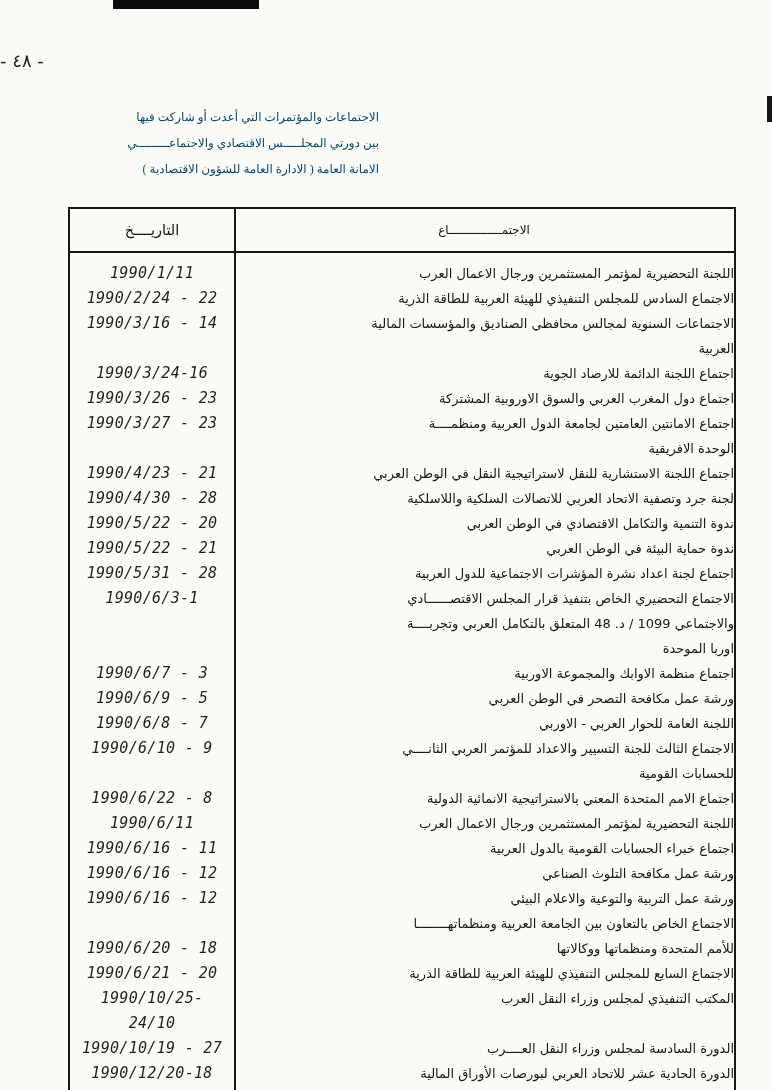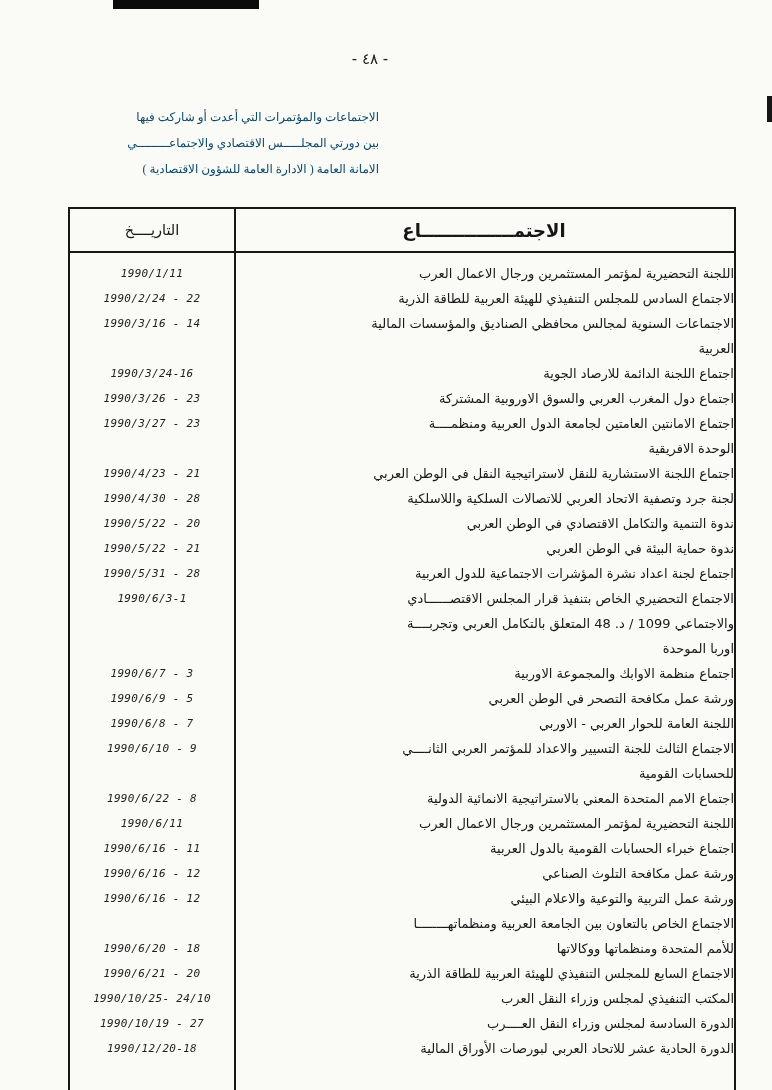--- a/index.html
+++ b/index.html
@@ -31,22 +31,21 @@
     width: 5px;
     height: 26px;
     background: #161616;
   }
   
   .page-number {
     position: absolute;
     top: 50px;
     left: 0;
     width: 740px;
-    text-align: center;
-    font-size: 15px;
+    font-size: 18px;
     letter-spacing: 2px;
     color: #222;
   }
   
   .doc-header {
     position: absolute;
     left: 113px;
     top: 104px;
     width: 266px;
     direction: rtl;
@@ -90,42 +89,41 @@
     direction: rtl;
     font-size: 14.5px;
     color: #161616;
   }
   .th-meeting {
     flex: 1;
     display: flex;
     align-items: center;
     justify-content: center;
     direction: rtl;
-    font-size: 18px;
+    font-size: 12px;
     color: #161616;
-    font-weight: bold;
   }
   .table-body {
     padding-top: 8px;
   }
   .row {
     display: flex;
     align-items: flex-start;
   }
   .row.valign-bottom {
     align-items: flex-end;
   }
   .cell-date {
     width: 164px;
     box-sizing: border-box;
     text-align: center;
     direction: ltr;
     font-family: "DejaVu Sans Mono", monospace;
     font-style: italic;
-    font-size: 11px;
+    font-size: 15px;
     line-height: 25px;
     letter-spacing: 0.3px;
     color: #1f1f1f;
     padding: 0 4px;
   }
   .cell-meeting {
     flex: 1;
     box-sizing: border-box;
     direction: rtl;
     text-align: right;

